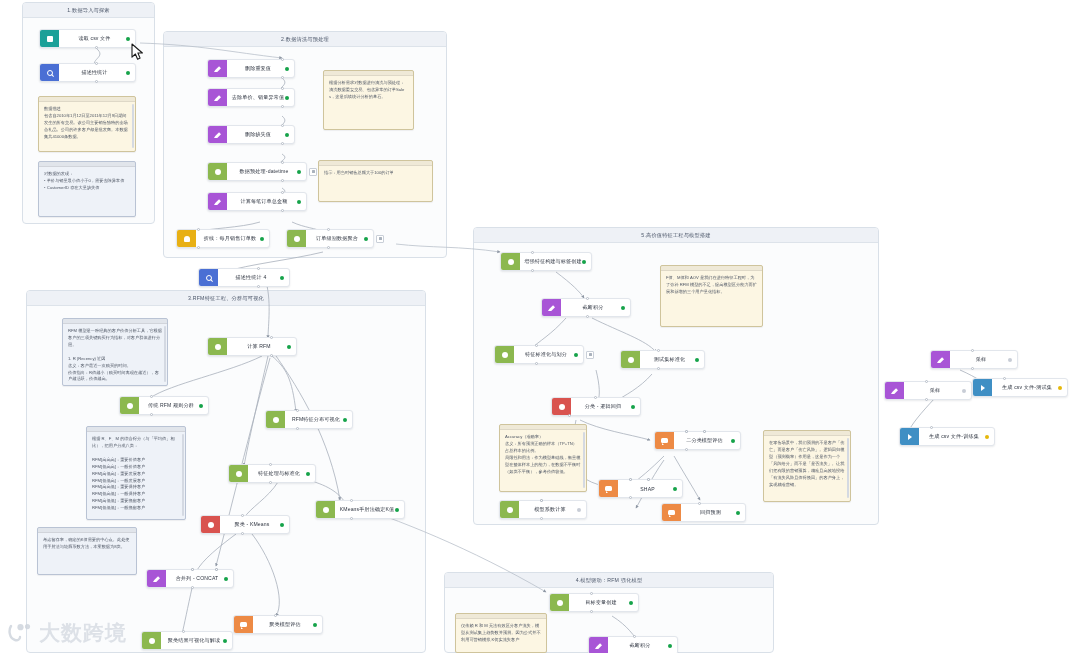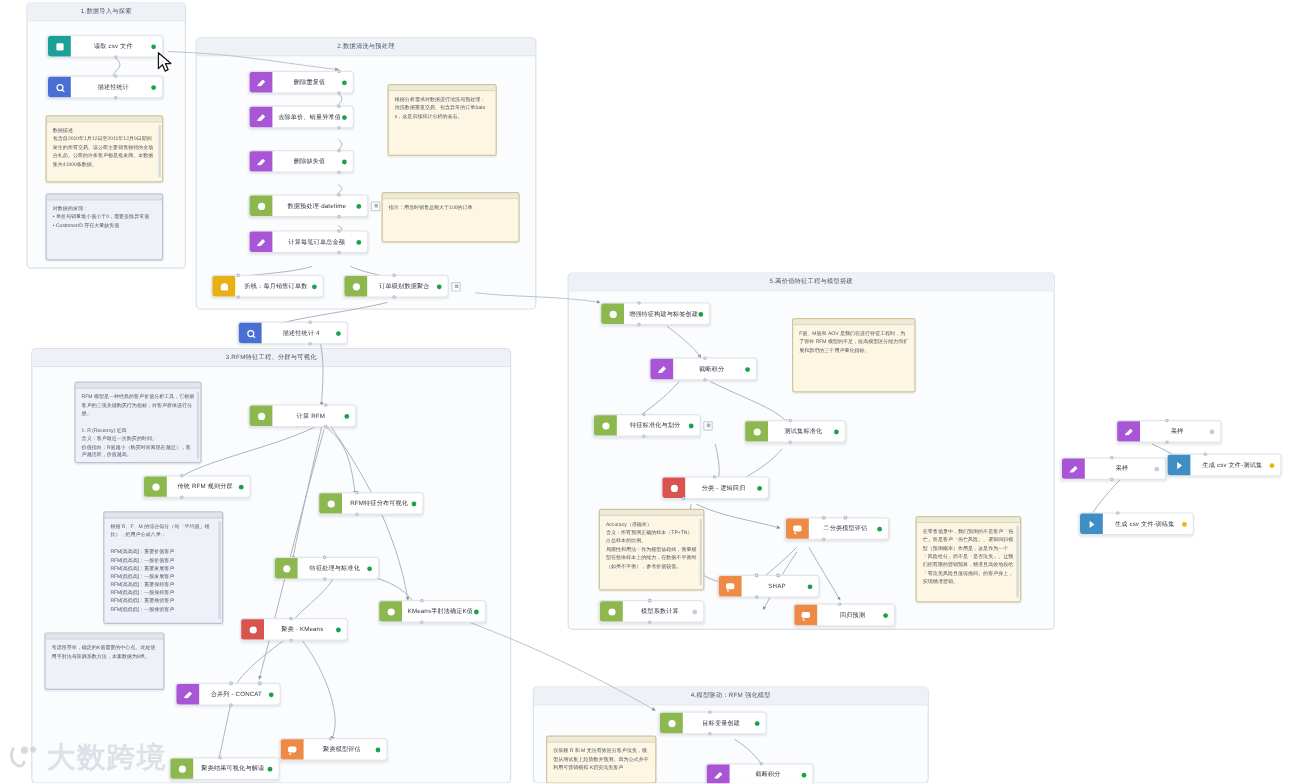--- a/index.html
+++ b/index.html
@@ -151,21 +151,21 @@
     width: 2px; background: #d4d9e2; border-radius: 1px;
   }
   #cursor { position: absolute; z-index: 40; pointer-events: none; }
   #watermark {
     position: absolute; left: 8px; bottom: 6px;
     z-index: 30;
     display: flex; align-items: center; gap: 5px;
     opacity: .85;
   }
   #watermark .wm-text {
-    font-size: 24px; font-weight: bold; color: #d8dde4;
+    font-size: 21px; font-weight: bold; color: #d8dde4;
     letter-spacing: 1px;
     font-family: "DejaVu Sans", "Liberation Sans", sans-serif;
   }
   #watermark .wm-mark { position: relative; width: 26px; height: 22px; }
 </style>
 </head>
 <body>
 
 <div id="canvas">
 

